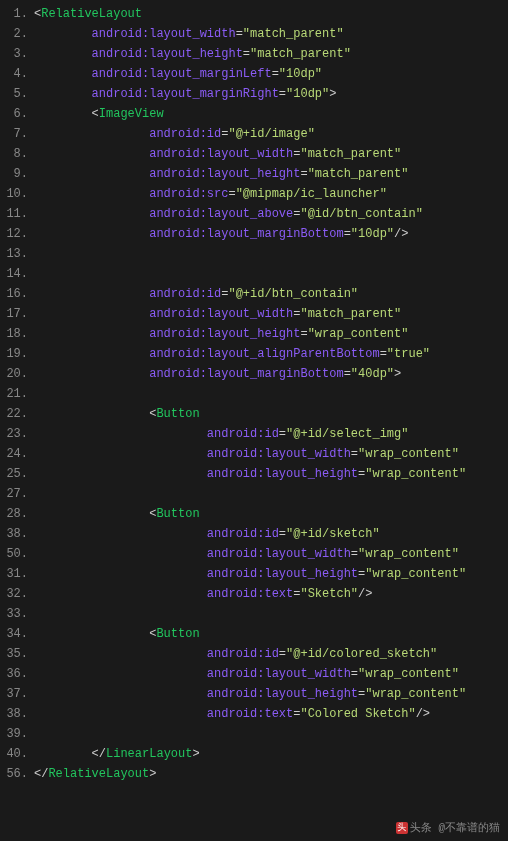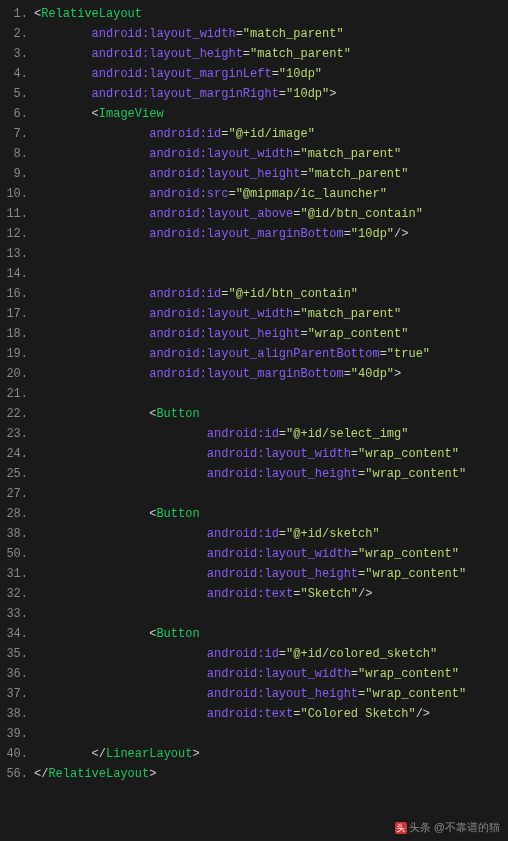--- a/index.html
+++ b/index.html
@@ -36,21 +36,21 @@
   .t-tag { color: #22c55e; }
   .t-attr { color: #8b5cf6; }
   .t-str { color: #b8d977; }
   .t-punct { color: #ccc; }
   .watermark {
     position: absolute;
     right: 8px;
     bottom: 6px;
     color: #888;
     font-size: 11px;
-    font-family: Liberation Sans, sans-serif;
+    font-family: Liberation Mono, monospace;
   }
   .watermark .logo {
     display: inline-block;
     width: 12px;
     height: 12px;
     border-radius: 2px;
     background: #c33;
     color: #fff;
     font-size: 9px;
     line-height: 12px;

